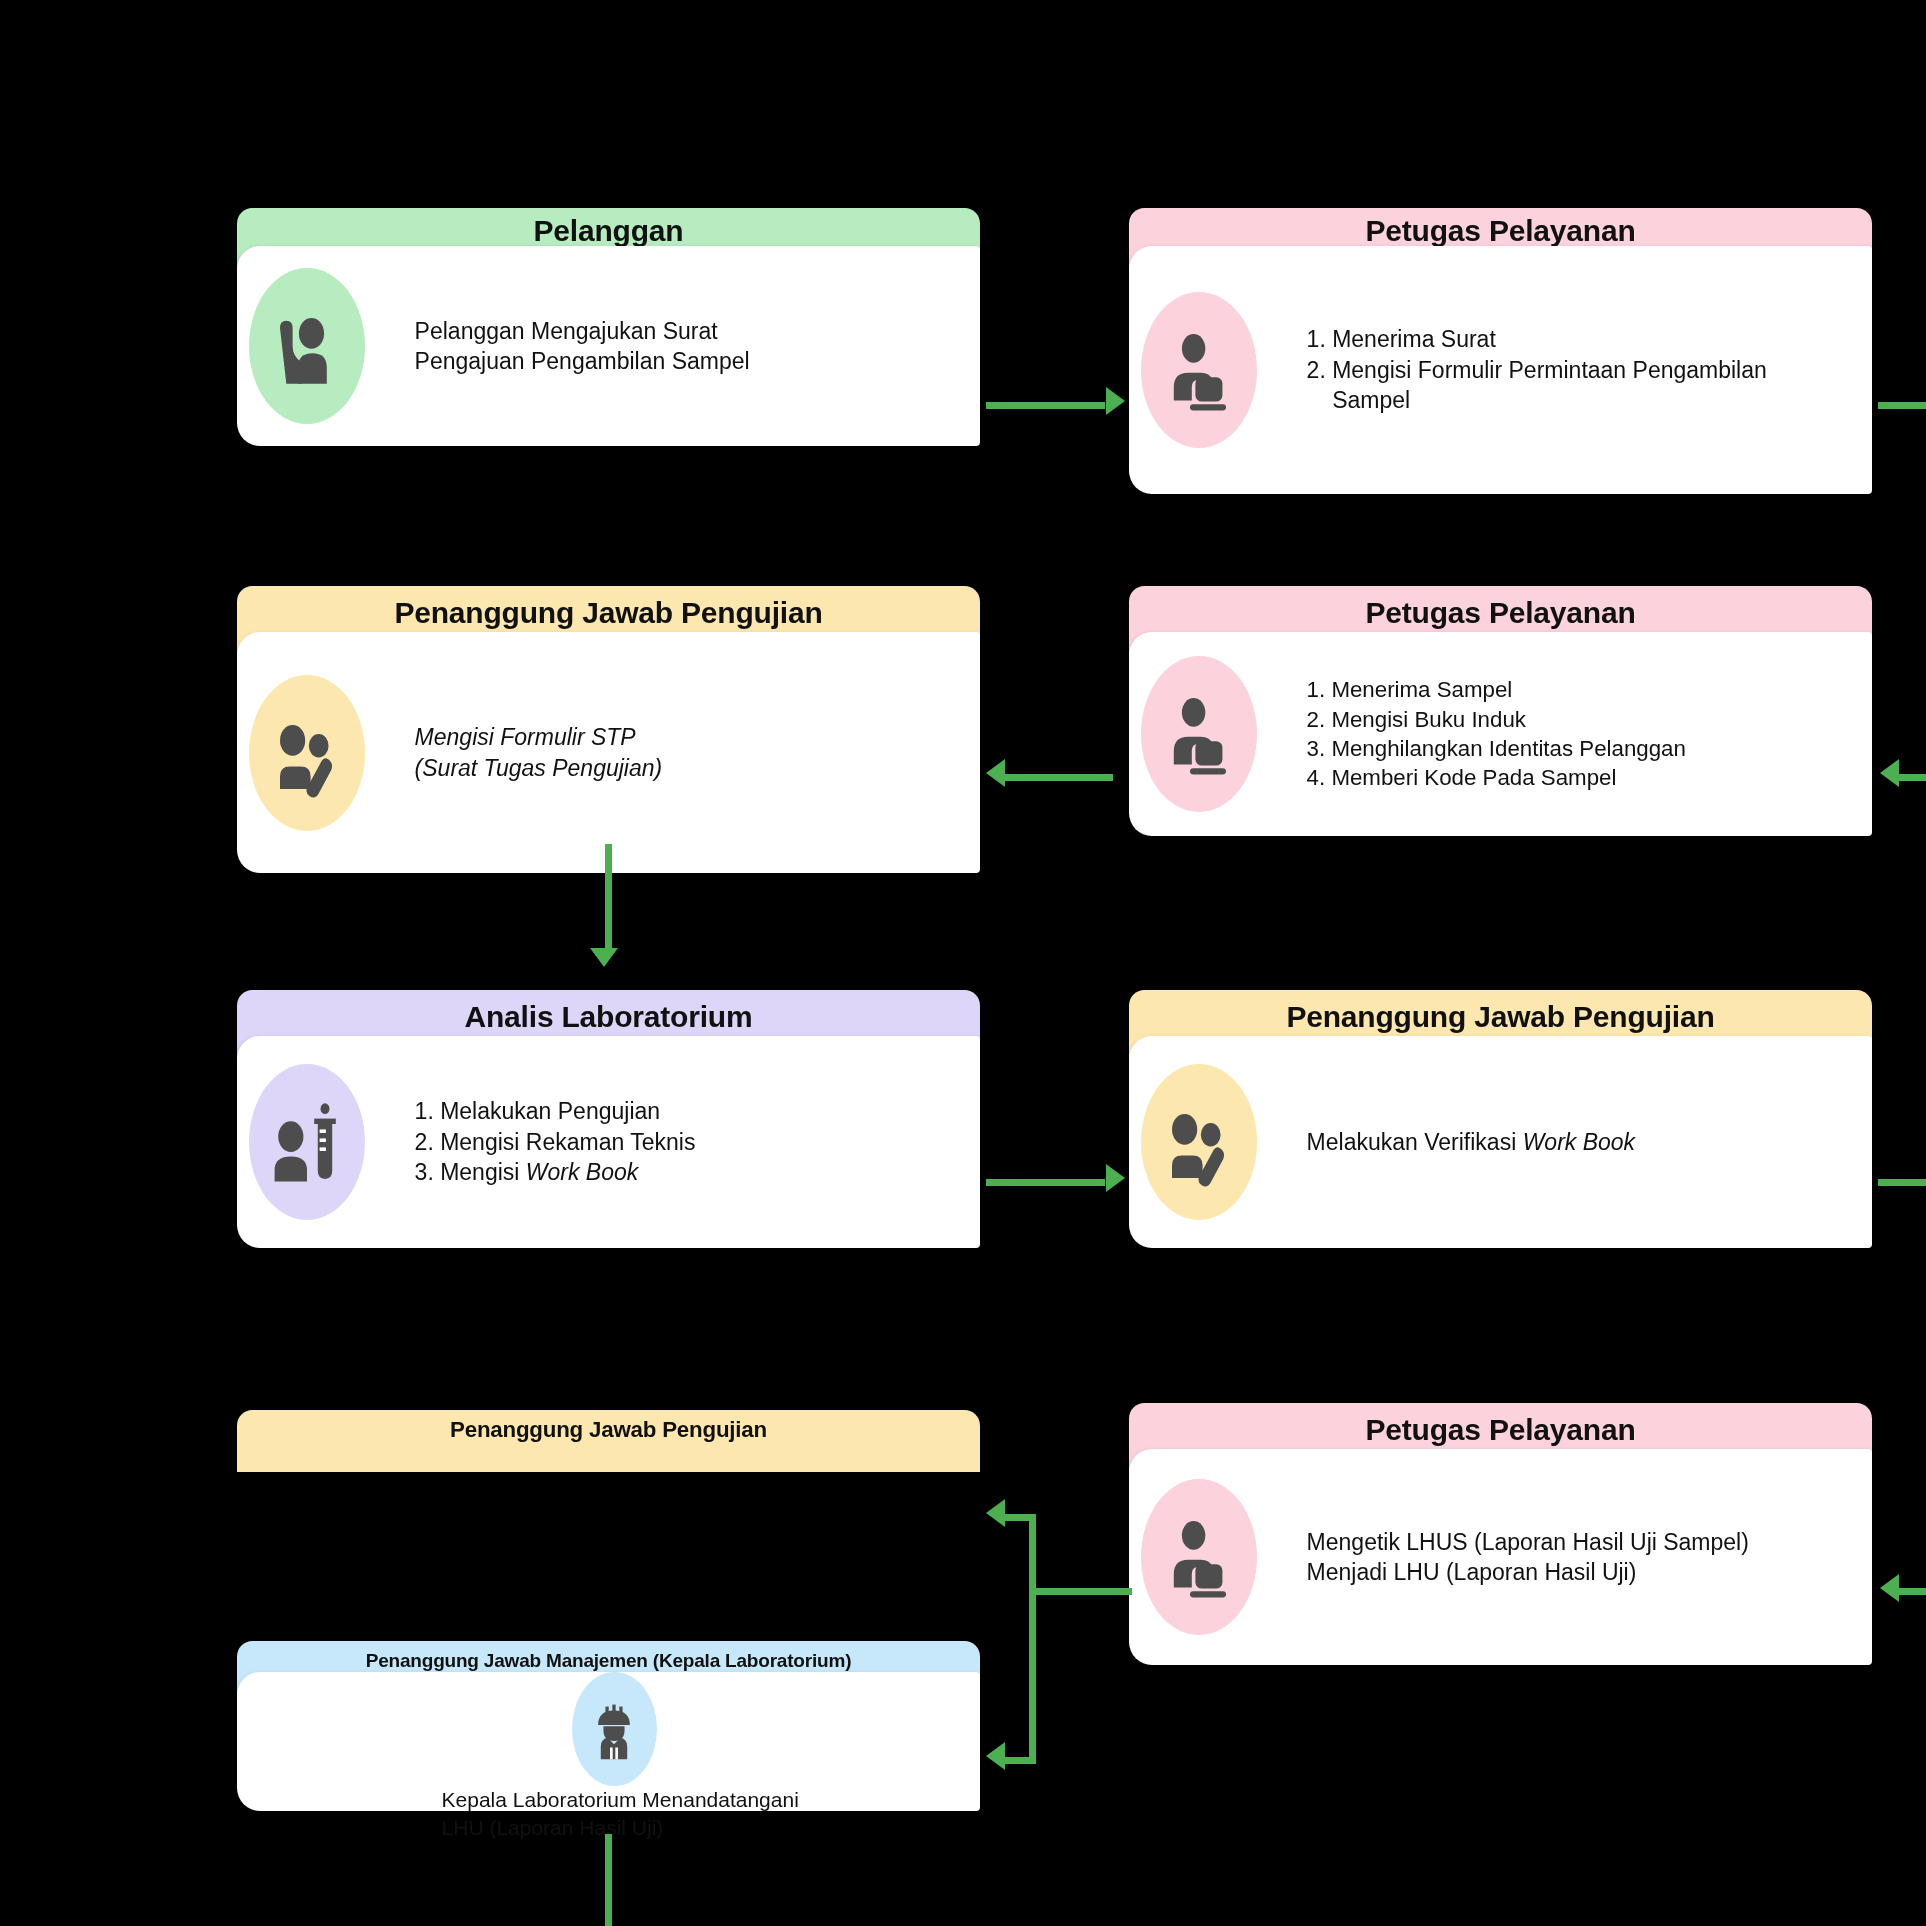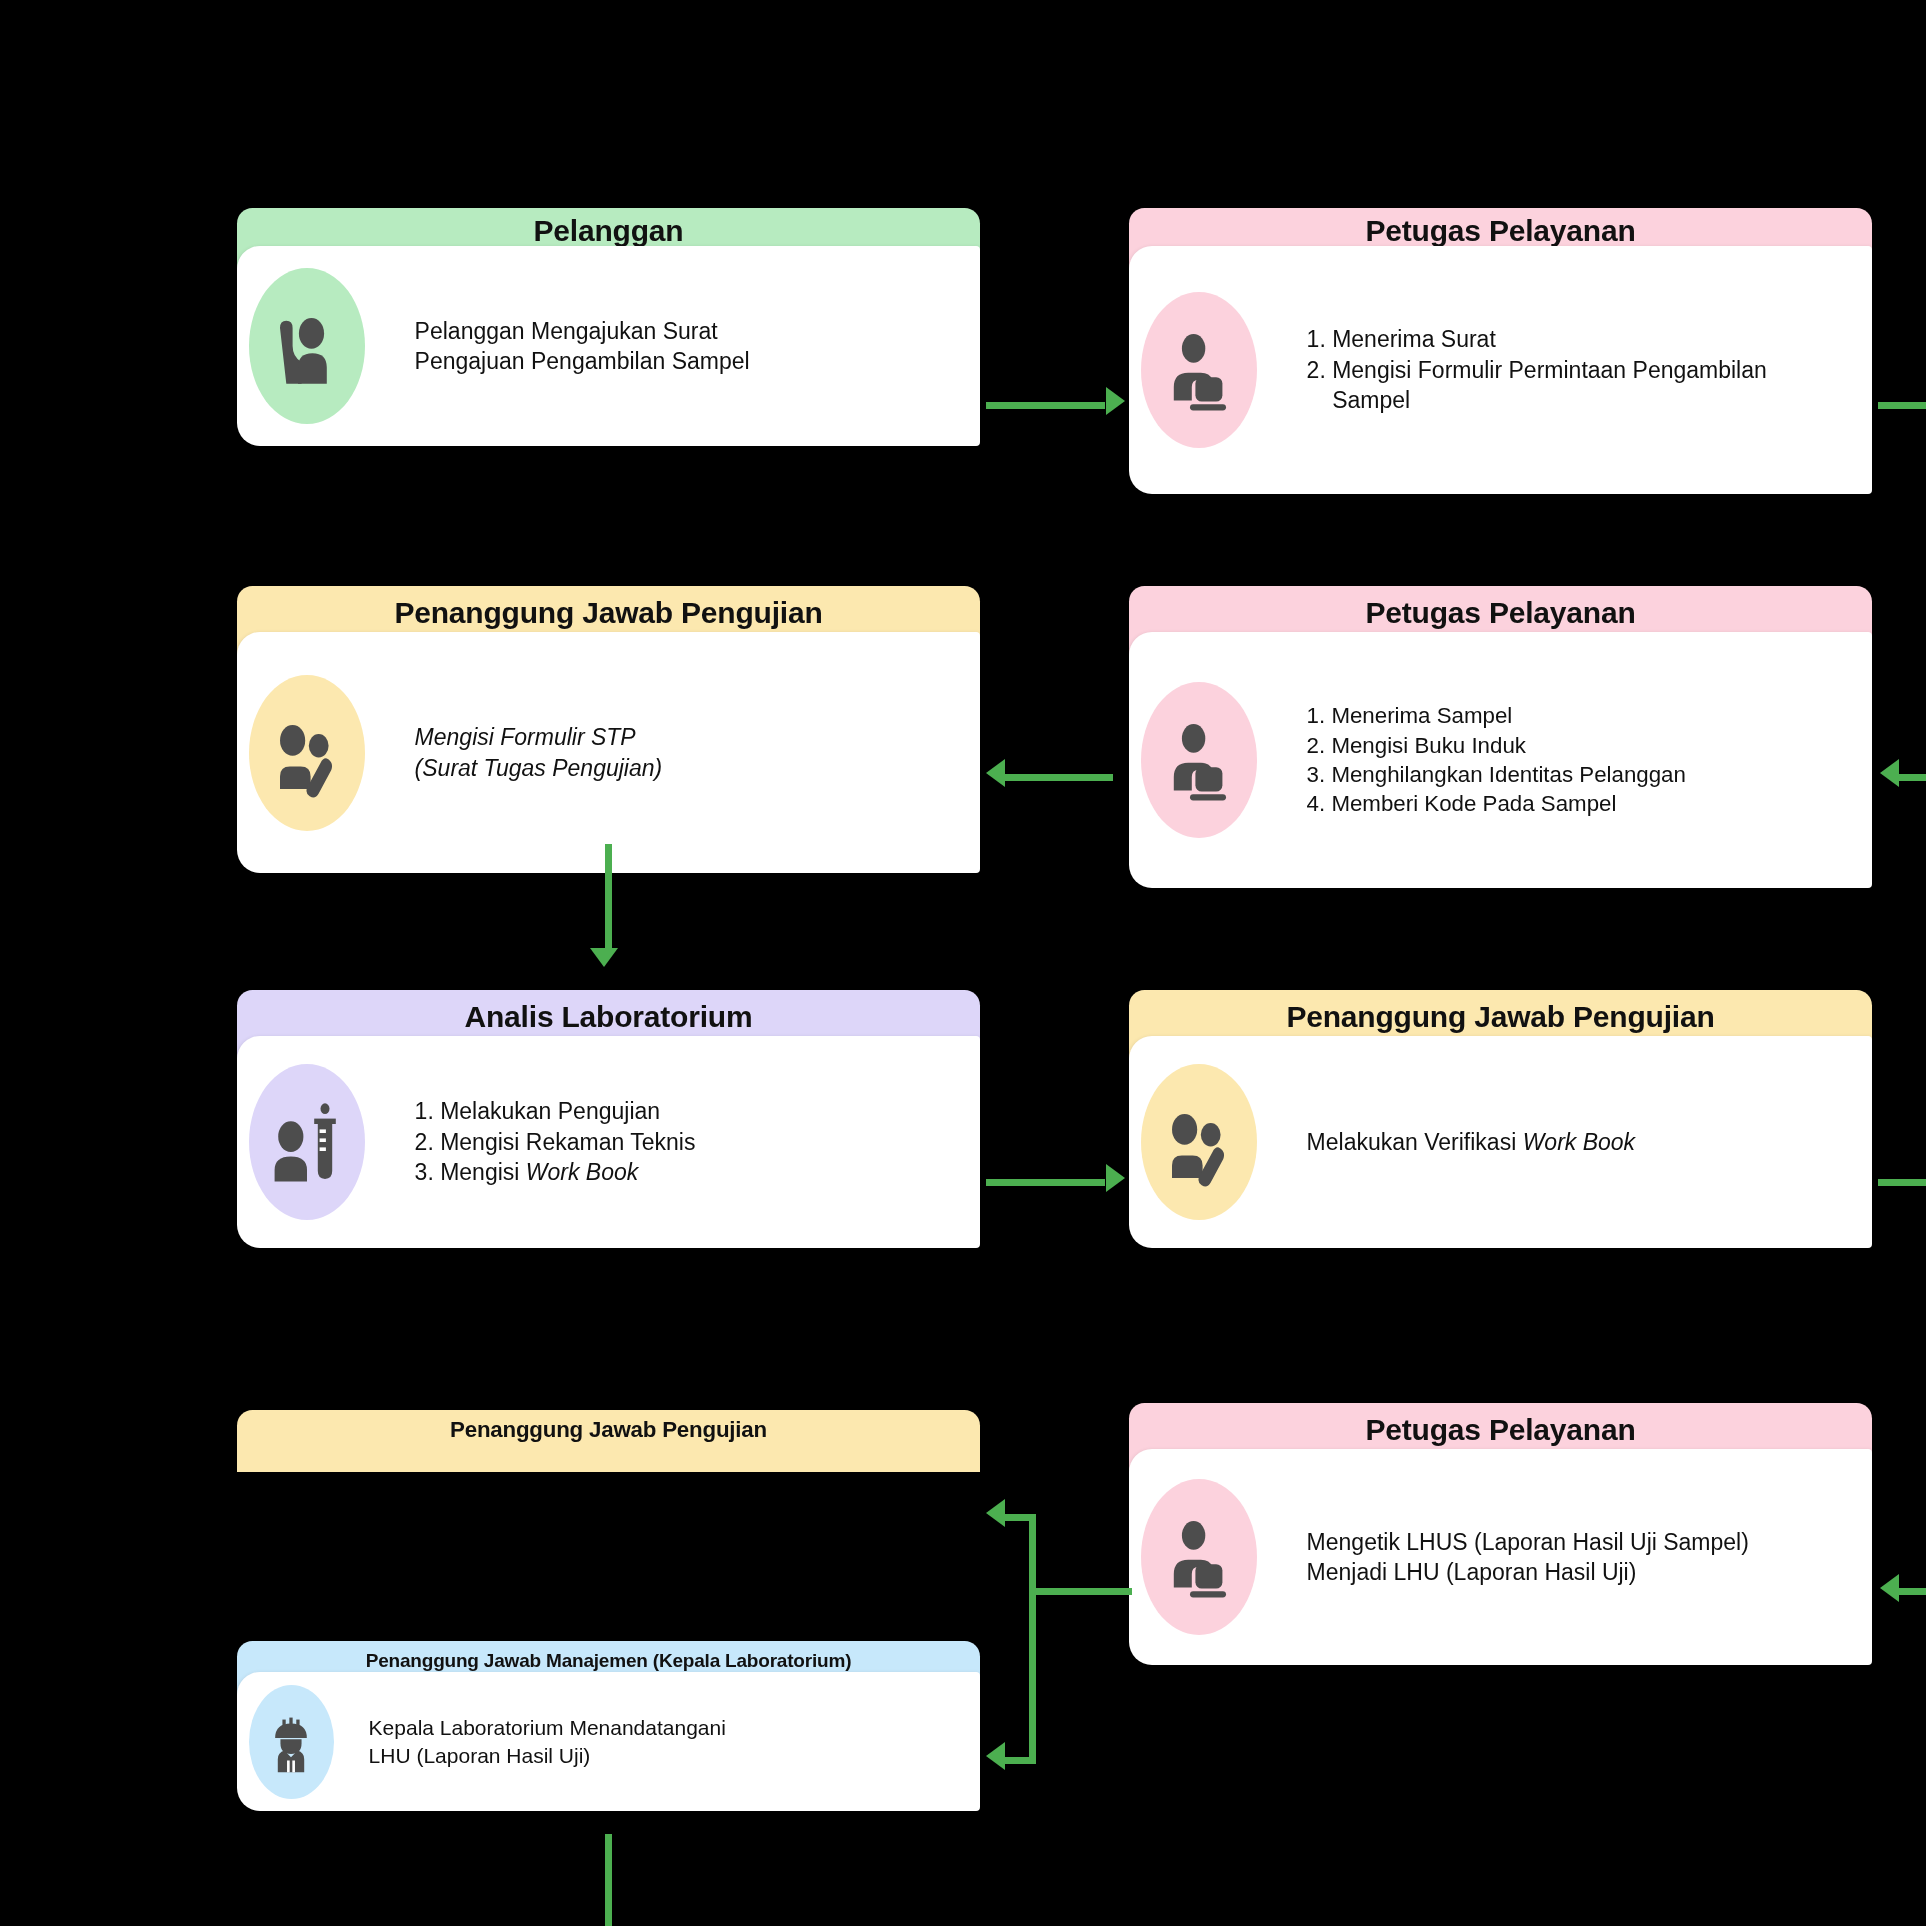--- a/index.html
+++ b/index.html
@@ -89,21 +89,21 @@
           <span class="ln">1. Menerima Surat</span>
           <span class="ln">2. Mengisi Formulir Permintaan Pengambilan</span>
           <span class="ln">    Sampel</span>
         </div>
       </div>
     </div>
     <div class="card" style="left: 1129px; top: 578px; width: 743px; height: 258px;">
       <div class="hdr" style="height: 77px; background: rgb(252, 210, 221); font-size: 30px; padding-bottom: 23px; padding-left: 9.2px; padding-right: 9.2px;">
         <span>Petugas Pelayanan</span>
       </div>
-      <div class="body" style="top: 54px; height: 256px;">
+      <div class="body" style="top: 54px; height: 204px;">
         <div class="avatar" style="width: 116px; height: 156px; background: rgb(252, 210, 221); border-radius: 50%;">
           <svg width="90" height="90" viewBox="0 0 100 100">
         <ellipse cx="44" cy="26" rx="13" ry="16" fill="#4d4d4d"></ellipse>
         <path d="M22 84 v-15 q0 -16 16 -16 h14 q10 0 13 8 h-16 q-7 0 -7 8 v15 z" fill="#4d4d4d"></path>
         <rect x="46" y="58" width="30" height="27" rx="7" fill="#4d4d4d"></rect>
         <rect x="40" y="88" width="40" height="7" rx="3.5" fill="#4d4d4d"></rect>
       </svg>
         </div>
         <div class="txt" style="font-size: 22.3px; padding-left: 50px;">
           <span class="ln">1. Menerima Sampel</span>
@@ -195,21 +195,21 @@
     </div>
     <div class="card" style="left: 237px; top: 1402px; width: 743px; height: 177px;">
       <div class="hdr" style="height: 62px; background: rgb(252, 232, 175); font-size: 22.3px; padding-bottom: 23px; padding-left: 9.2px; padding-right: 9.2px;">
         <span>Penanggung Jawab Pengujian</span>
       </div>
     </div>
     <div class="card" style="left: 237px; top: 1633px; width: 743px; height: 177px;">
       <div class="hdr" style="height: 62px; background: rgb(199, 232, 251); font-size: 19px; padding-bottom: 23px; padding-left: 9.2px; padding-right: 9.2px;">
         <span>Penanggung Jawab Manajemen (Kepala Laboratorium)</span>
       </div>
-      <div class="body" style="top: 39px; height: 139px;">
+      <div class="body" style="top: 39px; height: 139px; flex-direction: column;">
         <div class="avatar" style="width: 85px; height: 114px; background: rgb(199, 232, 251); border-radius: 50%;">
           <svg width="66" height="66" viewBox="0 0 100 100">
         <path d="M26 44 q0 -22 24 -22 q24 0 24 22 z" fill="#4d4d4d"></path>
         <rect x="37" y="16" width="5" height="16" fill="#4d4d4d"></rect>
         <rect x="47.5" y="13" width="5" height="19" fill="#4d4d4d"></rect>
         <rect x="58" y="16" width="5" height="16" fill="#4d4d4d"></rect>
         <path d="M34 46 h32 v6 q0 16 -16 16 q-16 0 -16 -16 z" fill="#4d4d4d"></path>
         <path d="M30 96 v-20 q0 -10 10 -13 l10 10 l10 -10 q10 3 10 13 v20 z" fill="#4d4d4d"></path>
         <rect x="44" y="78" width="4" height="18" fill="#fff"></rect>
         <rect x="52" y="78" width="4" height="18" fill="#fff"></rect>

